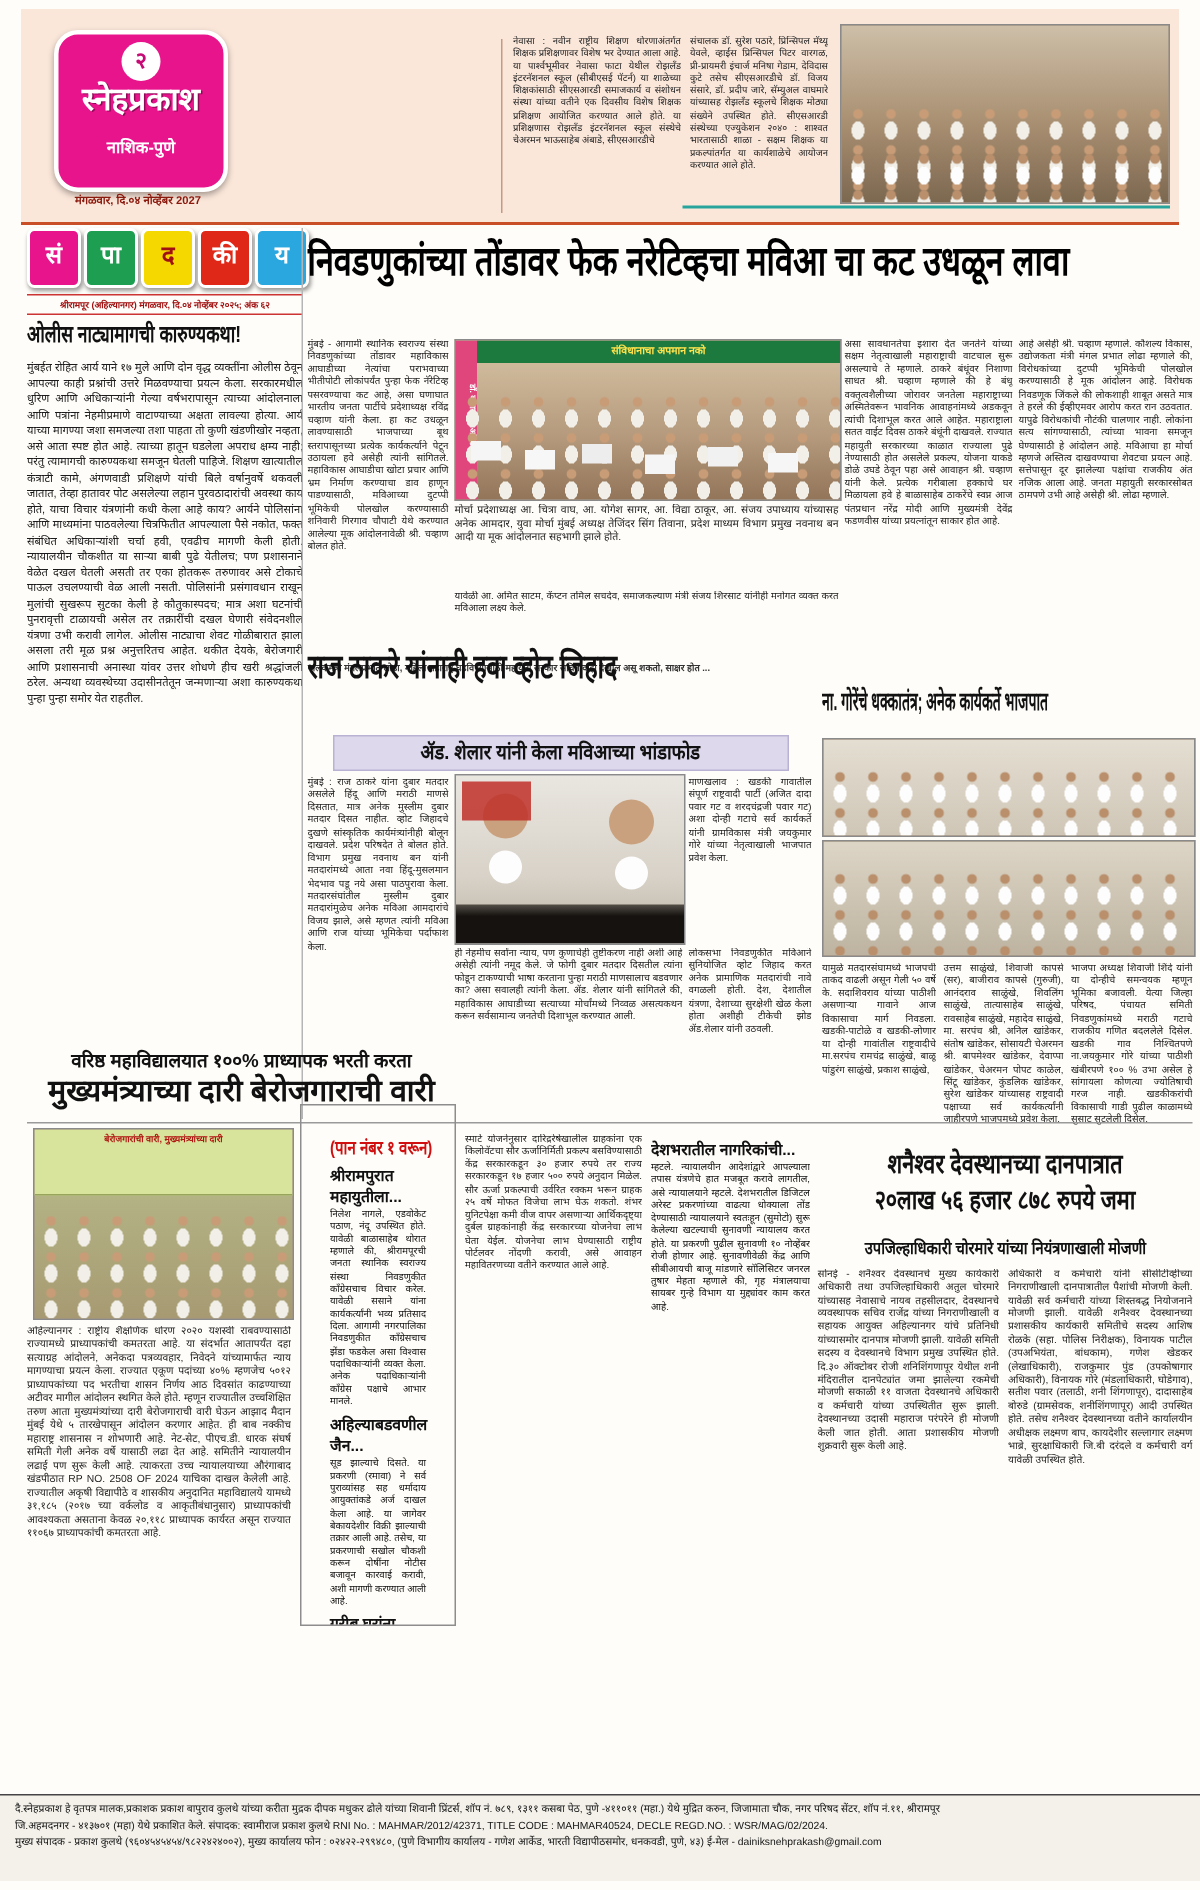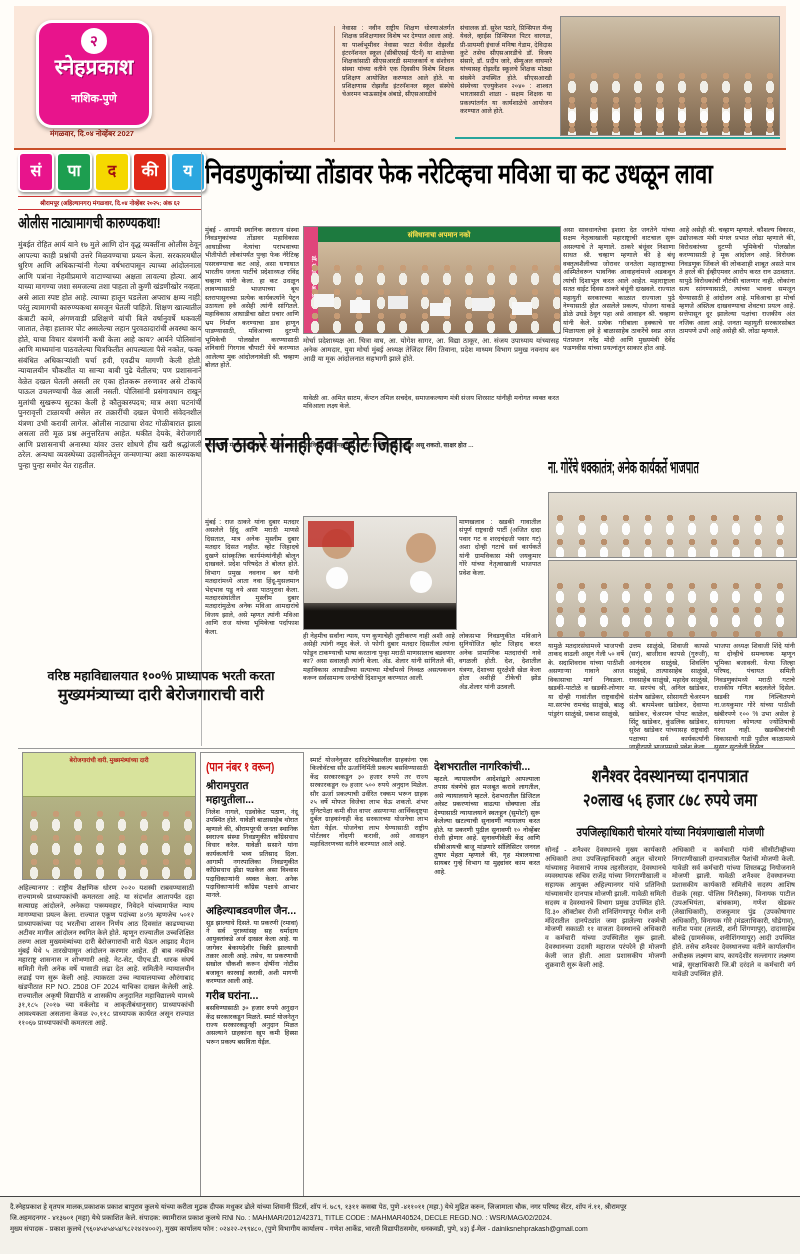--- a/index.html
+++ b/index.html
@@ -68,23 +68,23 @@
   .cap{font-size:7px;line-height:1.3;text-align:justify;}
   .strip{position:absolute;left:205px;top:440px;width:590px;height:9px;font-size:6.2px;font-weight:bold;color:#333;
     overflow:hidden;white-space:nowrap;}
   .raj-head{position:absolute;left:205px;top:428px;width:340px;height:32px;font-size:22px;font-weight:900;overflow:hidden;}
   .raj-sub{position:absolute;left:222px;top:490px;width:302px;height:22px;background:#ddd8ec;border:1px solid #b9b2d2;
     font-size:13.5px;font-weight:bold;text-align:center;line-height:21px;overflow:hidden;}
   .gore-head{position:absolute;left:548px;top:455px;width:247px;height:28px;font-size:17px;font-weight:900;overflow:hidden;}
   .rule-h{position:absolute;border-top:1px solid #9a9a9a;}
   .rule-v{position:absolute;border-left:1px solid #b5b5b5;}
   
-  .sat-head{position:absolute;left:18px;top:669px;width:286px;text-align:center;font-weight:bold;line-height:1.25;}
+  .sat-head{position:absolute;left:18px;top:700px;width:286px;text-align:center;font-weight:bold;line-height:1.25;}
   .sat-l1{font-size:12.5px;display:block;}
-  .sat-l23{font-size:16px;display:block;}
+  .sat-l23{font-size:20px;display:block;}
   .contcol{position:absolute;font-size:6.5px;line-height:1.3;text-align:justify;overflow:hidden;color:#1e1e1e;}
   .red-header{color:#d01010;font-weight:bold;font-size:12.5px;white-space:nowrap;}
   .sub-bold{font-weight:bold;font-size:10.5px;display:block;margin:3px 0 2px 0;}
   .sh-head{position:absolute;left:545px;top:764px;width:250px;text-align:center;font-weight:900;font-size:18px;line-height:1.35;overflow:hidden;}
   .sh-sub{position:absolute;left:545px;top:824px;width:250px;text-align:center;font-weight:bold;font-size:11.5px;overflow:hidden;}
   
   .footer{position:absolute;left:0;top:1196px;width:800px;height:58px;background:#f3f1ea;border-top:1.5px solid #444;
     font-size:6.9px;line-height:1.6;padding:4px 10px 0 10px;box-sizing:border-box;color:#141414;}
 </style>
 </head>
@@ -128,20 +128,21 @@
     <div class="banner-green">संविधानाचा अपमान नको</div>
     <div class="ppl" style="height:70px;"></div>
   </div>
   <div class="bcol cap" style="left:303px;top:336px;width:256px;height:54px;">मोर्चा प्रदेशाध्यक्ष आ. चित्रा वाघ, आ. योगेश सागर, आ. विद्या ठाकूर, आ. संजय उपाध्याय यांच्यासह अनेक आमदार, युवा मोर्चा मुंबई अध्यक्ष तेजिंदर सिंग तिवाना, प्रदेश माध्यम विभाग प्रमुख नवनाथ बन आदी या मूक आंदोलनात सहभागी झाले होते.</div>
   <div class="bcol" style="left:303px;top:394px;width:256px;height:44px;">यावेळी आ. अमित साटम, कॅप्टन तमिल सचदेव, समाजकल्याण मंत्री संजय शिरसाट यांनीही मनोगत व्यक्त करत मविआला लक्ष्य केले.</div>
   <div class="bcol" style="left:563px;top:226px;width:112px;height:212px;">असा सावधानतेचा इशारा देत जनतेने यांच्या सक्षम नेतृत्वाखाली महाराष्ट्राची वाटचाल सुरू असल्याचे ते म्हणाले. ठाकरे बंधूंवर निशाणा साधत श्री. चव्हाण म्हणाले की हे बंधू वक्तृत्वशैलीच्या जोरावर जनतेला महाराष्ट्राच्या अस्मितेवरून भावनिक आवाहनांमध्ये अडकवून त्यांची दिशाभूल करत आले आहेत. महाराष्ट्राला सतत वाईट दिवस ठाकरे बंधूंनी दाखवले. राज्यात महायुती सरकारच्या काळात राज्याला पुढे नेण्यासाठी होत असलेले प्रकल्प, योजना याकडे डोळे उघडे ठेवून पहा असे आवाहन श्री. चव्हाण यांनी केले. प्रत्येक गरीबाला हक्काचे घर मिळायला हवे हे बाळासाहेब ठाकरेंचे स्वप्न आज पंतप्रधान नरेंद्र मोदी आणि मुख्यमंत्री देवेंद्र फडणवीस यांच्या प्रयत्नांतून साकार होत आहे.</div>
   <div class="bcol" style="left:679px;top:226px;width:116px;height:212px;">आहे असेही श्री. चव्हाण म्हणाले. कौशल्य विकास, उद्योजकता मंत्री मंगल प्रभात लोढा म्हणाले की, विरोधकांच्या दुटप्पी भूमिकेची पोलखोल करण्यासाठी हे मूक आंदोलन आहे. विरोधक निवडणूक जिंकले की लोकशाही शाबूत असते मात्र ते हरले की ईव्हीएमवर आरोप करत रान उठवतात. यापुढे विरोधकांची नौटंकी चालणार नाही. लोकांना सत्य सांगण्यासाठी, त्यांच्या भावना समजून घेण्यासाठी हे आंदोलन आहे. मविआचा हा मोर्चा म्हणजे अस्तित्व दाखवण्याचा शेवटचा प्रयत्न आहे. सत्तेपासून दूर झालेल्या पक्षांचा राजकीय अंत नजिक आला आहे. जनता महायुती सरकारसोबत ठामपणे उभी आहे असेही श्री. लोढा म्हणाले.</div>
   <div class="strip">पालकमंत्री मंगलप्रभात लोढा, महिला    महाराष्ट्र घडविण्यासाठी महायुती सरकार    सचिन वाझे देखील असू शकतो,    साक्षर होत ...</div>
 
   <div class="raj-head"><span class="cx" style="transform:scaleX(.75);">राज ठाकरे यांनाही हवा व्होट जिहाद</span></div>
+  <div class="raj-sub"><span class="cx oc" style="transform:scaleX(.9);">ॲड. शेलार यांनी केला मविआच्या भांडाफोड</span></div>
   <div class="bcol" style="left:205px;top:518px;width:94px;height:244px;">मुंबई : राज ठाकरे यांना दुबार मतदार असलेले हिंदू आणि मराठी माणसे दिसतात, मात्र अनेक मुस्लीम दुबार मतदार दिसत नाहीत. व्होट जिहादचे दुखणे सांस्कृतिक कार्यमंत्र्यांनीही बोलून दाखवले. प्रदेश परिषदेत ते बोलत होते. विभाग प्रमुख नवनाथ बन यांनी मतदारांमध्ये आता नवा हिंदू-मुसलमान भेदभाव पडू नये असा पाठपुरावा केला. मतदारसंघांतील मुस्लीम दुबार मतदारांमुळेच अनेक मविआ आमदारांचे विजय झाले, असे म्हणत त्यांनी मविआ आणि राज यांच्या भूमिकेचा पर्दाफाश केला.</div>
   <div class="photo press" style="left:303px;top:516px;width:152px;height:112px;">
     <div class="redboard"></div>
   </div>
   <div class="bcol" style="left:303px;top:632px;width:152px;height:130px;">ही नेहमीच सर्वांना न्याय, पण कुणाचेही तुष्टीकरण नाही अशी आहे असेही त्यांनी नमूद केले. जे फोगी दुबार मतदार दिसतील त्यांना फोडून टाकण्याची भाषा करताना पुन्हा मराठी माणसालाच बडवणार का? असा सवालही त्यांनी केला. ॲड. शेलार यांनी सांगितले की, महाविकास आघाडीच्या सत्याच्या मोर्चांमध्ये निव्वळ असत्यकथन करून सर्वसामान्य जनतेची दिशाभूल करण्यात आली.</div>
   <div class="bcol" style="left:459px;top:632px;width:82px;height:130px;">लोकसभा निवडणुकीत मविआने सुनियोजित व्होट जिहाद करत अनेक प्रामाणिक मतदारांची नावे वगळली होती. देश, देशातील यंत्रणा, देशाच्या सुरक्षेशी खेळ केला होता अशीही टीकेची झोड ॲड.शेलार यांनी उठवली.</div>
 
   <div class="gore-head"><span class="cx" style="transform:scaleX(.55);">ना. गोरेंचे धक्कातंत्र; अनेक कार्यकर्ते भाजपात</span></div>
   <div class="bcol" style="left:459px;top:518px;width:82px;height:110px;">माणखलाव : खडकी गावातील संपूर्ण राष्ट्रवादी पार्टी (अजित दादा पवार गट व शरदचंद्रजी पवार गट) अशा दोन्ही गटाचे सर्व कार्यकर्ते यांनी ग्रामविकास मंत्री जयकुमार गोरे यांच्या नेतृत्वाखाली भाजपात प्रवेश केला.</div>
   <div class="photo" style="left:548px;top:492px;width:247px;height:64px;">
@@ -162,21 +163,21 @@
     <span class="sat-l1">वरिष्ठ महाविद्यालयात १००% प्राध्यापक भरती करता</span>
     <span class="sat-l23">मुख्यमंत्र्याच्या दारी बेरोजगाराची वारी</span>
   </div>
   <div class="photo" style="left:22px;top:752px;width:172px;height:126px;">
     <div class="wall" style="background:linear-gradient(180deg,#b9c08e 0%,#a79a72 100%);"></div>
     <div class="satban">बेरोजगारांची वारी, मुख्यमंत्र्यांच्या दारी</div>
     <div class="ppl" style="height:70px;"></div>
   </div>
   <div class="contcol" style="left:18px;top:884px;width:176px;height:308px;font-size:6.9px;">अहिल्यानगर : राष्ट्रीय शैक्षणिक धोरण २०२० यशस्वी राबवण्यासाठी राज्यामध्ये प्राध्यापकांची कमतरता आहे. या संदर्भात आतापर्यंत दहा सत्याग्रह आंदोलने, अनेकदा पत्रव्यवहार, निवेदने यांच्यामार्फत न्याय मागण्याचा प्रयत्न केला. राज्यात एकूण पदांच्या ४०% म्हणजेच ५०१२ प्राध्यापकांच्या पद भरतीचा शासन निर्णय आठ दिवसांत काढण्याच्या अटीवर मागील आंदोलन स्थगित केले होते. म्हणून राज्यातील उच्चशिक्षित तरुण आता मुख्यमंत्र्यांच्या दारी बेरोजगाराची वारी घेऊन आझाद मैदान मुंबई येथे ५ तारखेपासून आंदोलन करणार आहेत. ही बाब नक्कीच महाराष्ट्र शासनास न शोभणारी आहे. नेट-सेट, पीएच.डी. धारक संघर्ष समिती गेली अनेक वर्षे यासाठी लढा देत आहे. समितीने न्यायालयीन लढाई पण सुरू केली आहे. त्याकरता उच्च न्यायालयाच्या औरंगाबाद खंडपीठात RP NO. 2508 OF 2024 याचिका दाखल केलेली आहे. राज्यातील अकृषी विद्यापीठे व शासकीय अनुदानित महाविद्यालये यामध्ये ३१,१८५ (२०१७ च्या वर्कलोड व आकृतीबंधानुसार) प्राध्यापकांची आवश्यकता असताना केवळ २०,११८ प्राध्यापक कार्यरत असून राज्यात ११०६७ प्राध्यापकांची कमतरता आहे.</div>
 
-  <div class="abs" style="left:200px;top:752px;width:104px;height:451px;border:1px solid #8d8d8d;box-sizing:border-box;padding:5px;overflow:hidden;">
+  <div class="abs" style="left:200px;top:736px;width:104px;height:348px;border:1px solid #8d8d8d;box-sizing:border-box;padding:19px;overflow:hidden;">
     <div class="red-header"><span class="cx" style="transform:scaleX(.8);">(पान नंबर १ वरून)</span></div>
     <span class="sub-bold">श्रीरामपुरात महायुतीला...</span>
     <span style="font-size:6.4px;line-height:1.3;text-align:justify;display:block;">निलेश नागले, एडवोकेट पठाण, नंदू उपस्थित होते. यावेळी बाळासाहेब थोरात म्हणाले की, श्रीरामपूरची जनता स्थानिक स्वराज्य संस्था निवडणुकीत काँग्रेसचाच विचार करेल. यावेळी ससाने यांना कार्यकर्त्यांनी भव्य प्रतिसाद दिला. आगामी नगरपालिका निवडणुकीत कॉंग्रेसचाच झेंडा फडकेल असा विश्वास पदाधिकाऱ्यांनी व्यक्त केला. अनेक पदाधिकाऱ्यांनी कॉंग्रेस पक्षाचे आभार मानले.</span>
     <span class="sub-bold">अहिल्याबडवणील जैन...</span>
     <span style="font-size:6.4px;line-height:1.3;text-align:justify;display:block;">सूड झाल्याचे दिसते. या प्रकरणी (रमावा) ने सर्व पुराव्यांसह सह धर्मादाय आयुक्तांकडे अर्ज दाखल केला आहे. या जागेवर बेकायदेशीर विक्री झाल्याची तक्रार आली आहे. तसेच, या प्रकरणाची सखोल चौकशी करून दोषींना नोटीस बजावून कारवाई करावी, अशी मागणी करण्यात आली आहे.</span>
     <span class="sub-bold">गरीब घरांना...</span>
     <span style="font-size:6.4px;line-height:1.3;text-align:justify;display:block;">बसविण्यासाठी ३० हजार रुपये अनुदान केंद्र सरकारकडून मिळते. स्मार्ट योजनेतून राज्य सरकारकडूनही अनुदान मिळत असल्याने ग्राहकांना खूप कमी हिस्सा भरून प्रकल्प बसविता येईल.</span>
   </div>
   <div class="contcol" style="left:310px;top:756px;width:118px;height:436px;">स्मार्ट योजनेनुसार दारिद्ररेषेखालील ग्राहकांना एक किलोवॅटचा सौर ऊर्जानिर्मिती प्रकल्प बसविण्यासाठी केंद्र सरकारकडून ३० हजार रुपये तर राज्य सरकारकडून १७ हजार ५०० रुपये अनुदान मिळेल. सौर ऊर्जा प्रकल्पाची उर्वरित रक्कम भरून ग्राहक २५ वर्षे मोफत विजेचा लाभ घेऊ शकतो. शंभर युनिटपेक्षा कमी वीज वापर असणाऱ्या आर्थिकदृष्ट्या दुर्बल ग्राहकांनाही केंद्र सरकारच्या योजनेचा लाभ घेता येईल. योजनेचा लाभ घेण्यासाठी राष्ट्रीय पोर्टलवर नोंदणी करावी, असे आवाहन महावितरणच्या वतीने करण्यात आले आहे.</div>
   <div class="abs" style="left:434px;top:756px;width:106px;height:436px;overflow:hidden;">

